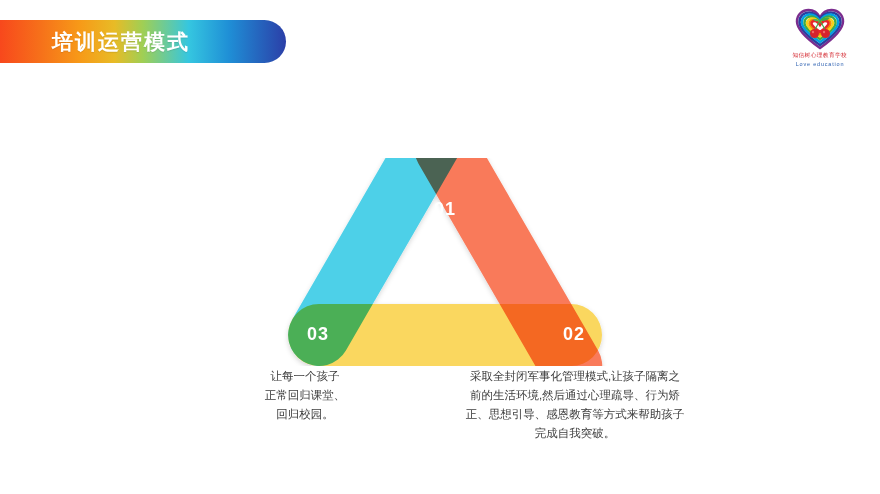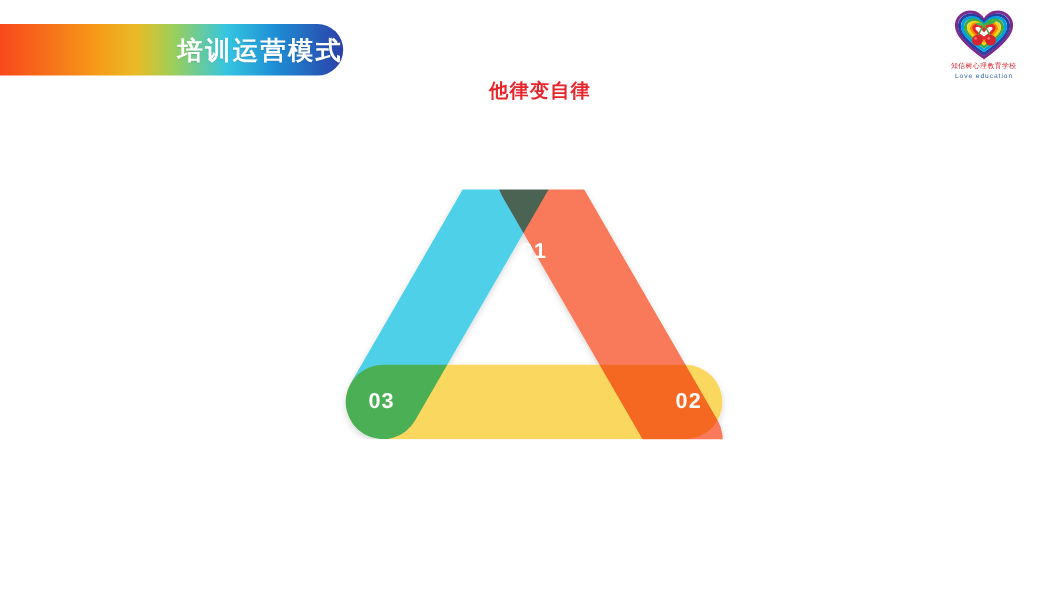--- a/index.html
+++ b/index.html
@@ -30,21 +30,21 @@
         #f8481c 0%,
         #f6701a 14%,
         #f79a18 28%,
         #e8bb26 40%,
         #9fcf55 50%,
         #35c6e0 66%,
         #1f8fd6 80%,
         #2b3fa8 100%);
     display: flex;
     align-items: center;
-    justify-content: flex-end;
+    justify-content: flex-start;
   }
   .banner-title {
     color: #ffffff;
     font-size: 21px;
     font-weight: bold;
     letter-spacing: 2px;
     padding-left: 52px;
     white-space: nowrap;
     text-shadow: 0 1px 1px rgba(0,0,0,0.10);
   }
@@ -177,20 +177,26 @@
       </g>
     </g>
 
     <text class="num-label" x="180" y="52" text-anchor="middle" dominant-baseline="middle">01</text>
     <text class="num-label" x="309" y="177" text-anchor="middle" dominant-baseline="middle">02</text>
     <text class="num-label" x="53" y="177" text-anchor="middle" dominant-baseline="middle">03</text>
   </svg>
 </div>
 
 <div class="block" id="block-top">
-  <div class="block-title">他律变自律</div>
 </div>
 
 <div class="block" id="block-left">
+  <div class="block-body">让每一个孩子
+正常回归课堂、
+回归校园。</div>
 </div>
 
 <div class="block" id="block-right">
+  <div class="block-body">采取全封闭军事化管理模式,让孩子隔离之
+前的生活环境,然后通过心理疏导、行为矫
+正、思想引导、感恩教育等方式来帮助孩子
+完成自我突破。</div>
 </div>
 
 </body></html>

